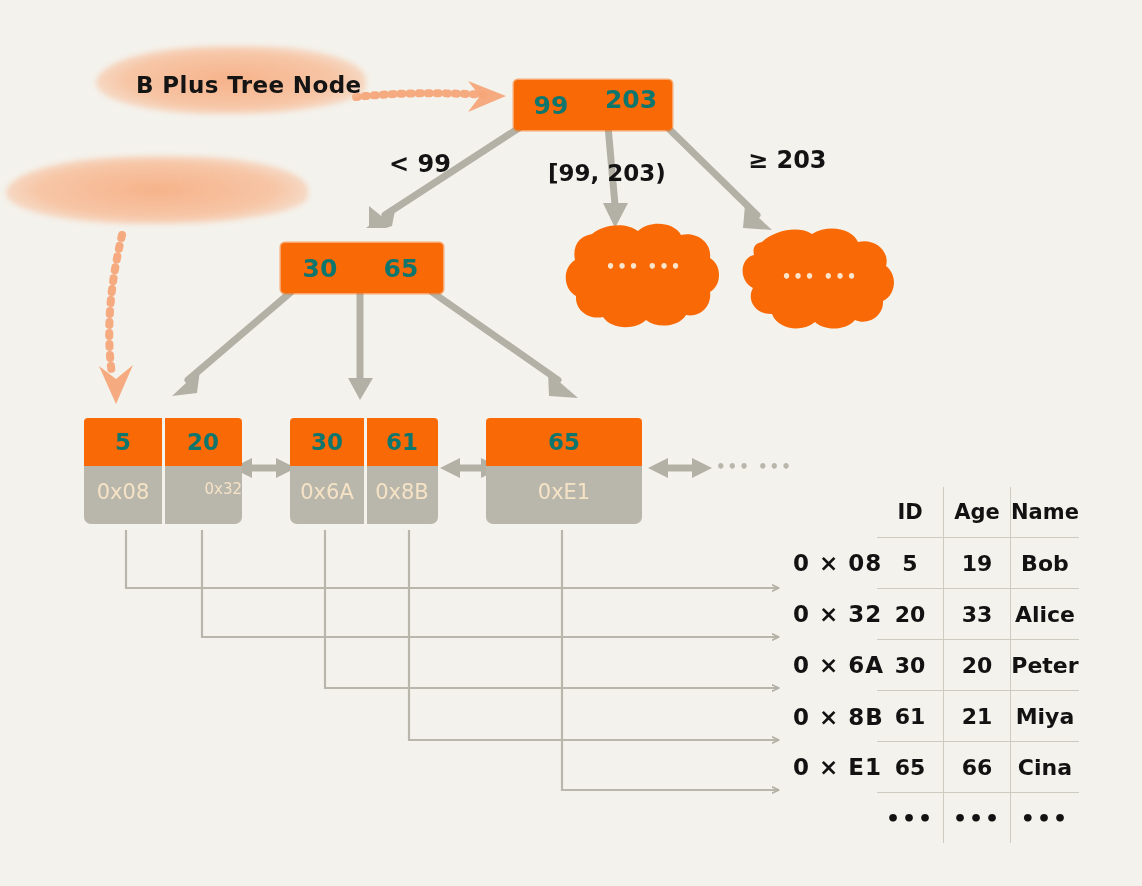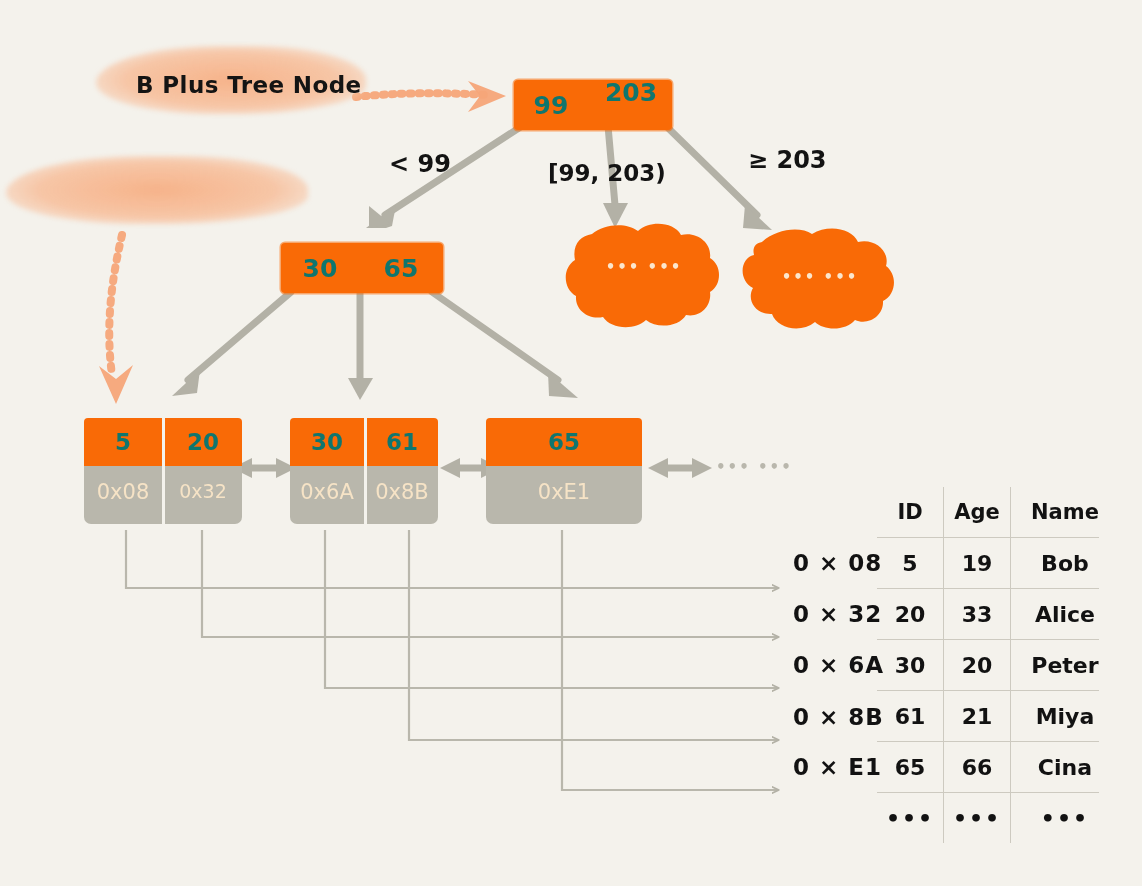--- a/index.html
+++ b/index.html
@@ -124,21 +124,21 @@
     font-weight: 700;
     font-size: 22px;
     color: #121212;
     padding: 0;
   }
   #data-table th {
     font-size: 21px;
   }
   #data-table tr:first-child th { border-top: none; }
   #data-table td:first-child, #data-table th:first-child { border-left: none; }
-  #data-table td:last-child, #data-table th:last-child { border-right: none; padding-left: 20px; }
+  #data-table td:last-child, #data-table th:last-child { border-right: none; }
   #data-table tr:last-child td { border-bottom: none; }
 
   .dots-row td { font-size: 20px; letter-spacing: 2px; }
 
   svg.overlay {
     position: absolute;
     left: 0; top: 0;
     width: 1142px;
     height: 886px;
     pointer-events: none;
@@ -255,42 +255,42 @@
     </g>
   </svg>
 
   <div class="hl-blob" style="left:96px; top:46px; width:270px; height:68px;"></div>
   <div class="hl-text" style="left:136px; top:72px; font-size:23px;">B Plus Tree Node</div>
 
   <div class="hl-blob" style="left:6px; top:156px; width:302px; height:68px;"></div>
 
   <div class="node" style="left:514px; top:80px; width:158px; height:50px;"></div>
   <div class="node-key" style="left:514px; top:91px; width:74px; font-size:25px;">99</div>
-  <div class="node-key" style="left:592px; top:78px; width:78px; font-size:25px;">203</div>
+  <div class="node-key" style="left:592px; top:85px; width:78px; font-size:25px;">203</div>
 
   <div class="edge-label" style="left:389px; top:150px; font-size:24px;text-align:right;">&lt; 99</div>
   <div class="edge-label" style="left:548px; top:160px; font-size:23px;">[99, 203)</div>
   <div class="edge-label" style="left:748px; top:146px; font-size:24px;">≥ 203</div>
 
   <div class="cloud-dots" style="left:576px; top:258px; width:136px;
        text-align:center; font-size:15px;">•••  •••</div>
   <div class="cloud-dots" style="left:752px; top:268px; width:136px;
        text-align:center; font-size:15px;">•••  •••</div>
 
   <div class="node" style="left:281px; top:243px; width:162px; height:50px;"></div>
   <div class="node-key" style="left:281px; top:254px; width:78px; font-size:25px;">30</div>
   <div class="node-key" style="left:361px; top:254px; width:80px; font-size:25px;">65</div>
 
   <div class="leaf-top" style="left:84px; top:418px; width:158px; height:48px;"></div>
   <div class="leaf-bot" style="left:84px; top:466px; width:158px; height:58px;"></div>
   <div class="leaf-divider" style="left:162px; top:418px; height:106px;"></div>
   <div class="node-key" style="left:84px; top:429px; width:78px; font-size:23px;">5</div>
   <div class="node-key" style="left:164px; top:429px; width:78px; font-size:23px;">20</div>
   <div class="ptr-text" style="left:84px; top:480px; width:78px; font-size:21px;">0x08</div>
-  <div class="ptr-text" style="left:164px; top:480px; width:78px; font-size:19px;">0x32</div>
+  <div class="ptr-text" style="left:164px; top:480px; width:78px; font-size:15px;text-align:right;">0x32</div>
 
   <div class="leaf-top" style="left:290px; top:418px; width:148px; height:48px;"></div>
   <div class="leaf-bot" style="left:290px; top:466px; width:148px; height:58px;"></div>
   <div class="leaf-divider" style="left:364px; top:418px; height:106px;"></div>
   <div class="node-key" style="left:290px; top:429px; width:74px; font-size:23px;">30</div>
   <div class="node-key" style="left:366px; top:429px; width:72px; font-size:23px;">61</div>
   <div class="ptr-text" style="left:290px; top:480px; width:74px; font-size:21px;">0x6A</div>
   <div class="ptr-text" style="left:366px; top:480px; width:72px; font-size:21px;">0x8B</div>
 
   <div class="leaf-top" style="left:486px; top:418px; width:156px; height:48px;"></div>

